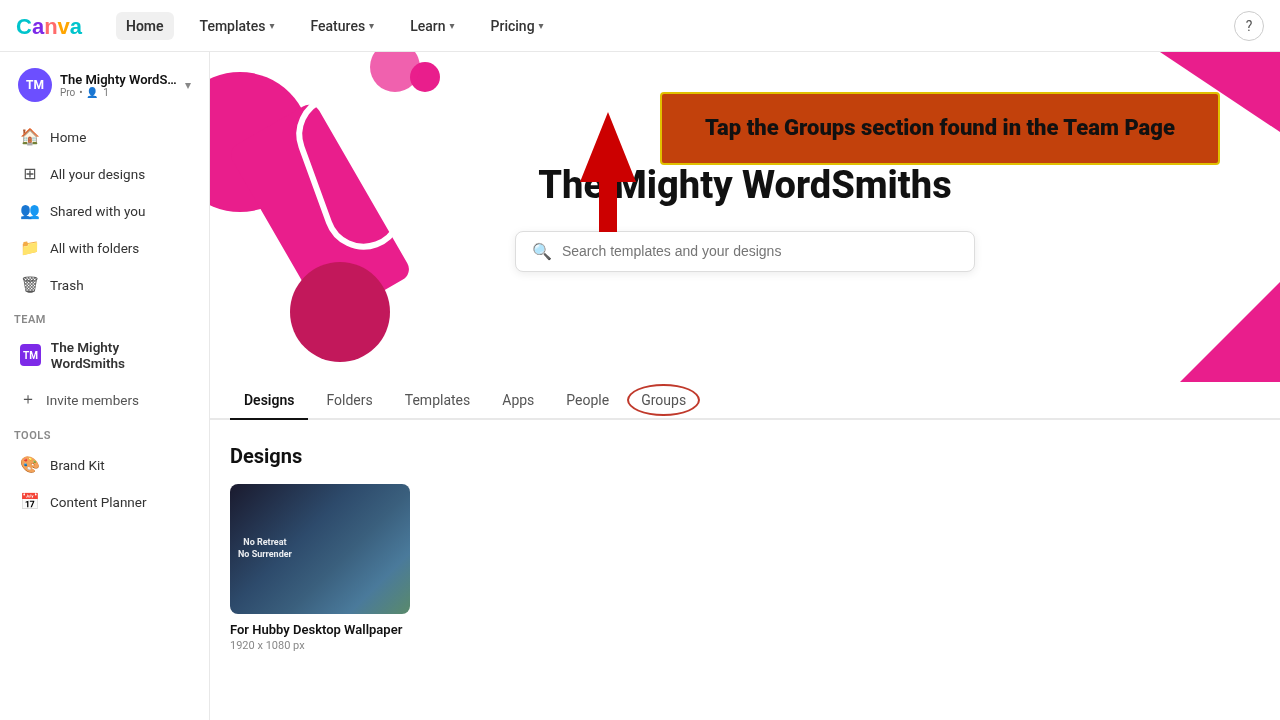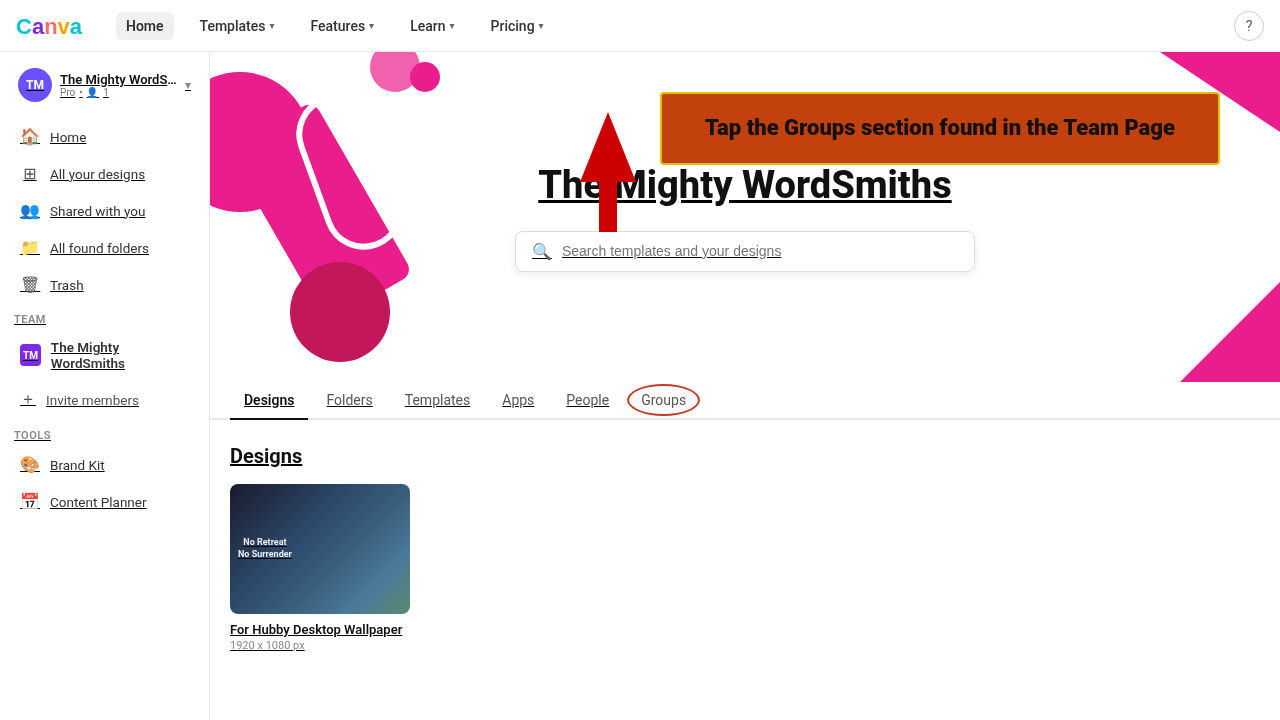--- a/index.html
+++ b/index.html
@@ -19,21 +19,21 @@
     .nav-link .chevron { font-size: 10px; color: #666; }
     .nav-spacer { flex: 1; }
     .nav-right { display: flex; align-items: center; gap: 8px; }
     .help-btn {
       width: 30px; height: 30px; border-radius: 50%; border: 1.5px solid #ccc;
       display: flex; align-items: center; justify-content: center; font-size: 14px;
       color: #555; cursor: pointer;
     }
 
     
-    .layout { display: flex; flex: 1; overflow: hidden; text-decoration: underline; }
+    .layout { display: flex; flex: 1; overflow: hidden; }
 
     
     .sidebar {
       width: 210px; flex-shrink: 0; background: #fff; border-right: 1px solid #e8e8e8;
       display: flex; flex-direction: column; overflow-y: auto; padding: 8px 0;
     }
     .sidebar-account {
       display: flex; align-items: center; gap: 8px; padding: 8px 12px 12px;
       cursor: pointer; border-radius: 8px; margin: 0 6px 4px;
     }
@@ -306,21 +306,21 @@
     <div class="sidebar-item">
       <span class="sidebar-icon">⊞</span>
       <span>All your designs</span>
     </div>
     <div class="sidebar-item">
       <span class="sidebar-icon">👥</span>
       <span>Shared with you</span>
     </div>
     <div class="sidebar-item">
       <span class="sidebar-icon">📁</span>
-      <span>All found folders</span>
+      <span>All with folders</span>
     </div>
     <div class="sidebar-item">
       <span class="sidebar-icon">🗑</span>
       <span>Trash</span>
     </div>
 
     <div class="sidebar-section">Team</div>
     <div class="sidebar-team-item">
       <div class="team-icon">TM</div>
       <span>The Mighty WordSmiths</span>

